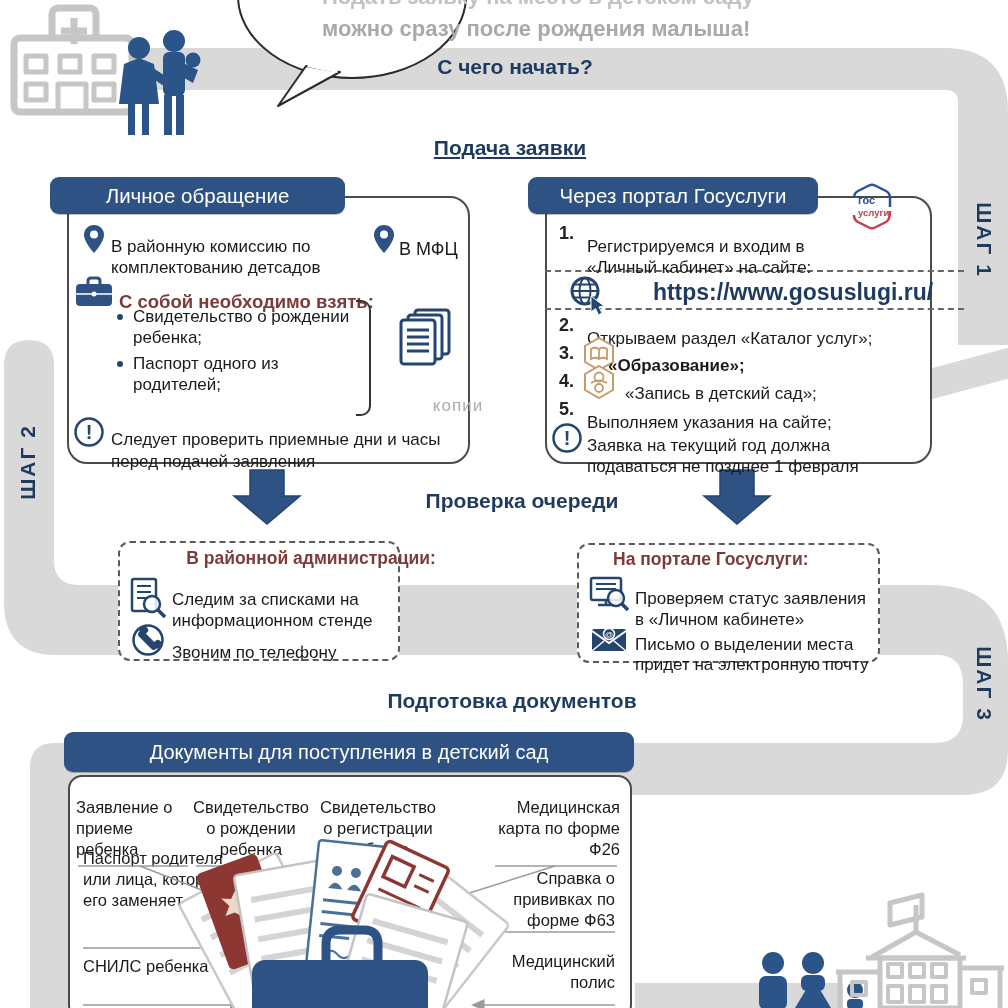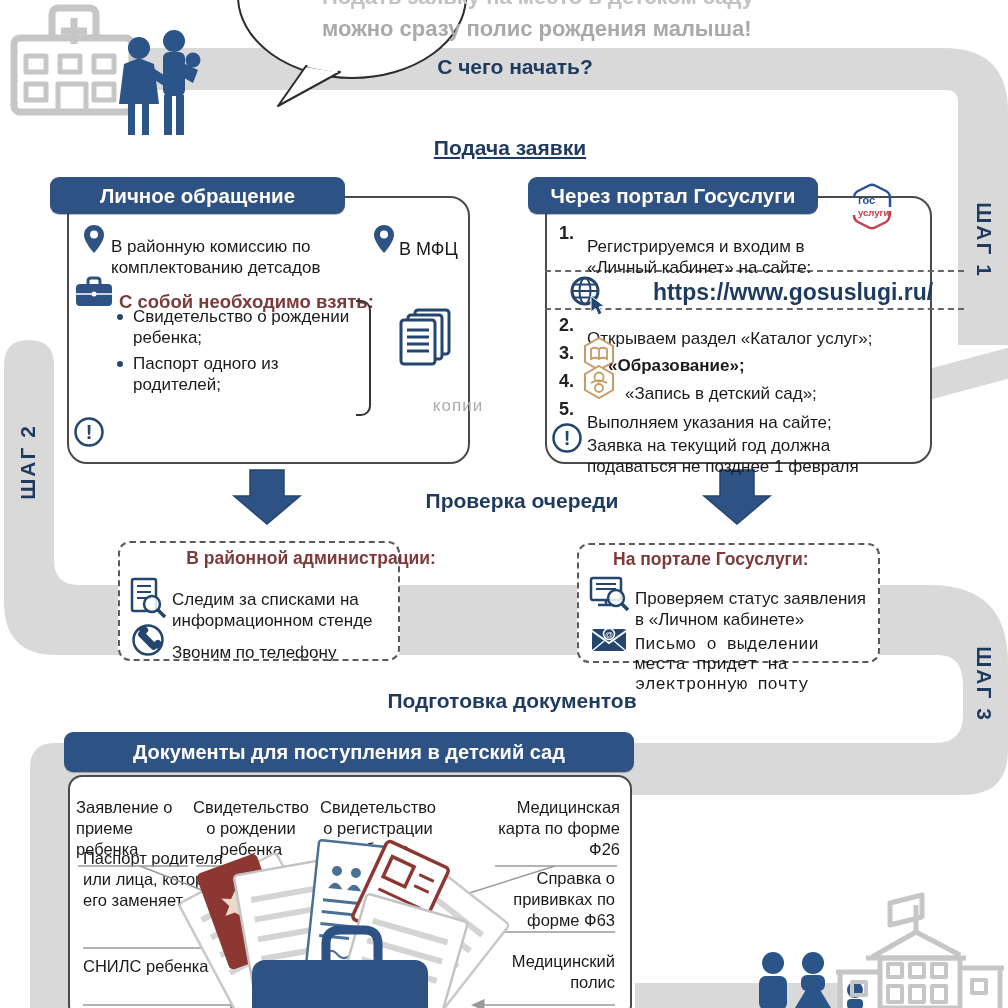--- a/index.html
+++ b/index.html
@@ -4,21 +4,21 @@
 <style>
   html,body{margin:0;padding:0;background:#fff;}
   #app{position:relative;width:1008px;height:1008px;overflow:hidden;background:#fff;
        font-family:"Liberation Sans","DejaVu Sans",sans-serif;color:#1a1a1a;}
   svg.layer{position:absolute;left:0;top:0;pointer-events:none;}
   #bg{z-index:0;} #fg{z-index:2;}
   .abs{position:absolute;padding-left:36px;}
   .whitebox{position:absolute;background:#fff;border:2px solid #4a4a4a;z-index:1;}
   .bigbox{border-radius:20px;}
   .dashbox{position:absolute;background:#fff;border:2px dashed #5a5a5a;border-radius:12px;z-index:1;}
-  .chip{position:absolute;background:#2E5284;color:#fff;font-weight:bold;display:flex;
+  .chip{position:absolute;background:#2E5284;color:#fff;font-weight:normal;display:flex;
         align-items:center;justify-content:center;border-radius:9px;z-index:3;
         box-shadow:0 1px 0 rgba(0,0,0,.25);}
   .heading{position:absolute;font-weight:bold;color:#1E3A5F;text-align:center;z-index:3;}
   .stepLabel{position:absolute;font-weight:bold;color:#1E3A5F;font-size:21px;letter-spacing:2px;
              width:110px;height:24px;text-align:center;z-index:3;}
   .bodytext{position:absolute;font-size:17px;line-height:21px;color:#1a1a1a;z-index:3;margin-top:12px;}
   .darkred{color:#7D3A3A;font-weight:bold;}
   .num{position:absolute;font-size:18px;font-weight:bold;color:#222;z-index:3;}
   .icon{position:absolute;z-index:3;}
   ul.blist{margin:0;padding:0;list-style:none;}
@@ -174,21 +174,21 @@
           <rect x="932" y="986" width="14" height="16"></rect>
       </g>
       <path d="M836,972 H882 M840,972 V1008"></path>
       <rect x="852" y="982" width="14" height="13" stroke-width="4"></rect>
       <path d="M958,968 H1004 M1000,968 V1008"></path>
       <rect x="972" y="980" width="14" height="13" stroke-width="4"></rect>
     </g>
   </svg>
 
   <div class="caption" style="left:322px;top:-16px;font-size:22px;color:#C2C2C2;">Подать заявку на место в детском саду</div>
-  <div class="caption" style="left:322px;top:16px;font-size:22px;color:#A9A9A9;">можно сразу полис рождения малыша!</div>
+  <div class="caption" style="left:322px;top:16px;font-size:22px;color:#A9A9A9;">можно сразу после рождения малыша!</div>
 
   <div class="heading" style="left:355px;top:55px;width:320px;font-size:21px;">С чего начать?</div>
   <div class="heading" style="left:350px;top:136px;width:320px;font-size:21px;text-decoration:underline;">Подача заявки</div>
   <div class="heading" style="left:362px;top:489px;width:320px;font-size:21px;">Проверка очереди</div>
   <div class="heading" style="left:362px;top:689px;width:300px;font-size:21px;">Подготовка документов</div>
 
   <div class="stepLabel" style="left:929px;top:228px;transform:rotate(90deg);">ШАГ 1</div>
   <div class="stepLabel" style="left:-27px;top:450px;transform:rotate(-90deg);">ШАГ 2</div>
   <div class="stepLabel" style="left:929px;top:672px;transform:rotate(90deg);">ШАГ 3</div>
 
@@ -225,20 +225,21 @@
       <rect x="9" y="7" width="34" height="44" rx="3" fill="#fff" stroke="#24466E" stroke-width="3"></rect>
       <rect x="2" y="12" width="34" height="44" rx="3" fill="#fff" stroke="#24466E" stroke-width="3"></rect>
       <path d="M8,22 h22 M8,29 h22 M8,36 h22 M8,43 h22" stroke="#24466E" stroke-width="3"></path>
     </svg>
     <div class="abs" style="left:318px;top:200px;width:74px;text-align:center;font-size:17px;color:#ABABAB;letter-spacing:1px;">копии</div>
 
     <svg class="icon" style="left:6px;top:220px;" width="32" height="32">
         <circle cx="16" cy="16" r="13.5" fill="#fff" stroke="#24466E" stroke-width="2.5"></circle>
         <text x="16" y="23" text-anchor="middle" font-size="20" font-weight="bold" fill="#24466E" font-family="Liberation Sans,sans-serif">!</text>
       </svg>
+    <div class="bodytext" style="left:44px;top:221px;width:345px;line-height:22px;">Следует проверить приемные дни и часы перед подачей заявления</div>
   </div>
 
   <div class="chip" style="left:528px;top:177px;width:290px;height:37px;font-size:20.5px;">Через портал Госуслуги</div>
   <div class="abs" style="left:545px;top:196px;width:383px;height:264px;z-index:3;">
     <svg class="icon" style="left:303px;top:-14px;" width="48" height="52">
       <path d="M6,16 Q6,11 10,9 L21,3.5 Q24,2 27,3.5 L38,9 Q42,11 42,16 V25" fill="none" stroke="#27509E" stroke-width="2.5"></path>
       <path d="M42,29 Q42,38 38,40 L27,45.5 Q24,47 21,45.5 L10,40 Q6,38 6,33" fill="none" stroke="#C63D4D" stroke-width="2.5"></path>
       <text x="10" y="22" font-size="11" font-weight="bold" fill="#27509E" font-family="Liberation Sans,sans-serif">гос</text>
       <text x="10" y="34" font-size="9.5" font-weight="bold" fill="#C63D4D" font-family="Liberation Sans,sans-serif">услуги</text>
     </svg>
@@ -315,21 +316,21 @@
       <path d="M33,28 L39,34" stroke="#24466E" stroke-width="3.5"></path>
     </svg>
     <div class="bodytext" style="left:58px;top:33px;width:235px;">Проверяем статус заявления в «Личном кабинете»</div>
     <svg class="icon" style="left:14px;top:81px;" width="38" height="30">
       <rect x="1" y="5" width="34" height="22" rx="2" fill="#24466E"></rect>
       <path d="M1,27 L13,17 M35,27 L23,17" stroke="#fff" stroke-width="1.5"></path>
       <path d="M1,7 L18,19 L35,7" fill="none" stroke="#fff" stroke-width="2"></path>
       <circle cx="18" cy="10" r="5.5" fill="#24466E" stroke="#fff" stroke-width="1.5"></circle>
       <text x="18" y="13" text-anchor="middle" font-size="8" fill="#fff" font-family="Liberation Sans,sans-serif">@</text>
     </svg>
-    <div class="bodytext" style="left:58px;top:80px;width:240px;line-height:20px;font-family:Liberation Mono, monospace;">Письмо о выделении места придет на электронную почту</div>
+    <div class="bodytext" style="left:58px;top:80px;width:240px;line-height:20px;">Письмо о выделении места придет на электронную почту</div>
   </div>
 
   <div class="chip" style="left:64px;top:732px;width:570px;height:40px;font-size:20px;">Документы для поступления в детский сад</div>
   <div class="abs" style="left:68px;top:775px;width:560px;height:233px;z-index:1;">
     <div class="toplabel" style="left:8px;top:22px;width:112px;">Заявление о приеме ребенка</div>
     <div class="toplabel" style="left:122px;top:22px;width:122px;text-align:center;">Свидетельство о рождении ребенка</div>
     <div class="toplabel" style="left:250px;top:22px;width:120px;text-align:center;">Свидетельство о регистрации ребенка</div>
     <div class="toplabel" style="left:428px;top:22px;width:124px;text-align:right;">Медицинская карта по форме Ф26</div>
     <div class="toplabel" style="left:15px;top:73px;width:148px;">Паспорт родителя или лица, которое его заменяет</div>
     <div class="toplabel" style="left:15px;top:181px;width:148px;">СНИЛС ребенка</div>

